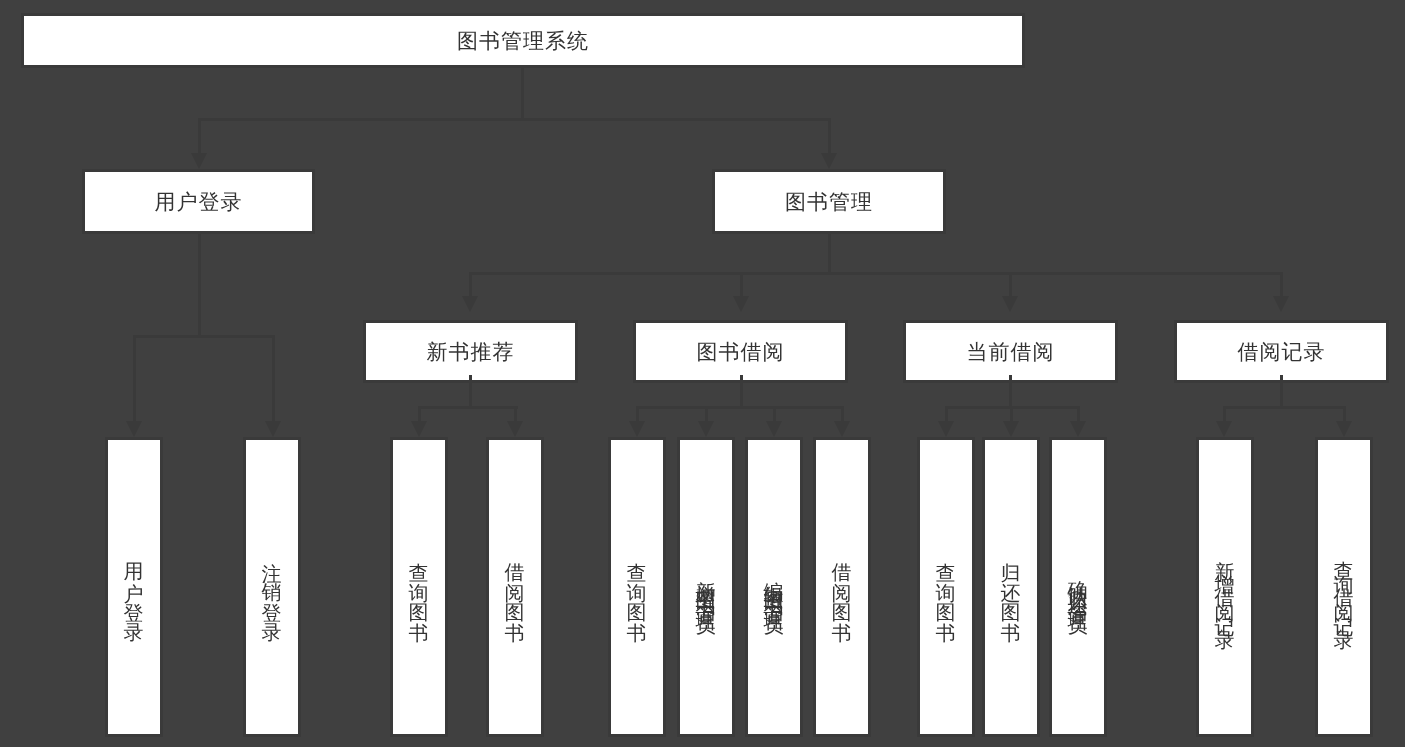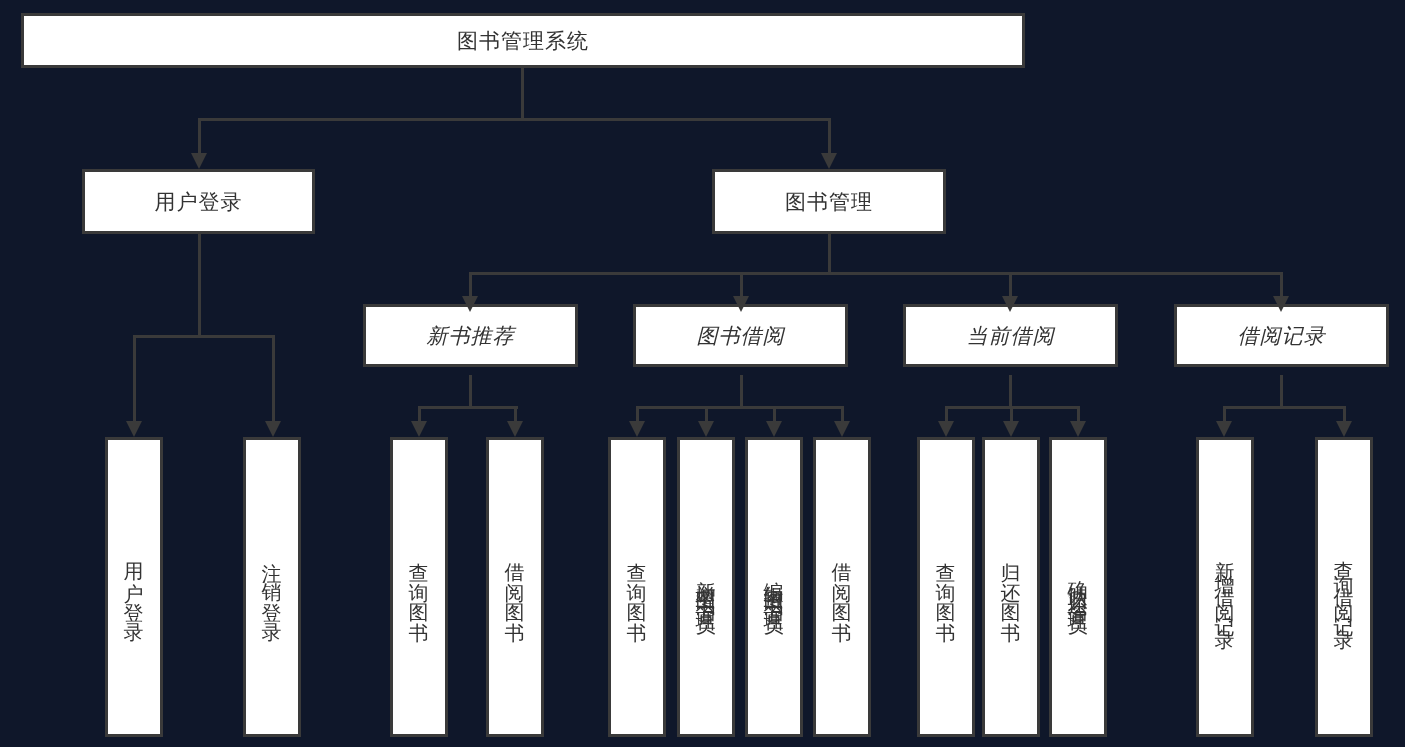--- a/index.html
+++ b/index.html
@@ -1,20 +1,20 @@
 <!DOCTYPE html>
 <html><head>
 <meta charset="utf-8">
 <style>
   html, body { margin: 0; padding: 0; background: #ffffff; }
   .canvas {
     position: relative;
     width: 1405px;
     height: 747px;
-    background: #0f172a;
+    background: #404040;
     font-family: "Liberation Sans", "DejaVu Sans", sans-serif;
     color: #333333;
     overflow: hidden;
   }
   .node {
     position: absolute;
     box-sizing: border-box;
     border: 3px solid #3a3a3a;
     background: #ffffff;
     display: flex;
@@ -23,21 +23,21 @@
     font-size: 21px;
     letter-spacing: 1px;
     color: #333333;
   }
   
   .n-root { left: 21px;  top: 13px;  width: 1004px; height: 55px; }
   
   .n-l2a  { left: 82px;  top: 169px; width: 233px;  height: 65px; }
   .n-l2b  { left: 712px; top: 169px; width: 234px;  height: 65px; }
   
-  .n-l3   { top: 304px; width: 215px; height: 63px; font-style: italic; }
+  .n-l3   { top: 320px; width: 215px; height: 63px; }
   .n-l3a  { left: 363px; }
   .n-l3b  { left: 633px; }
   .n-l3c  { left: 903px; }
   .n-l3d  { left: 1174px; }
   
   .leaf   { top: 437px; height: 300px; width: 58px; font-size: 20px; }
   .leaf .vtxt {
     writing-mode: vertical-rl;
     text-orientation: mixed;
     line-height: 1;

